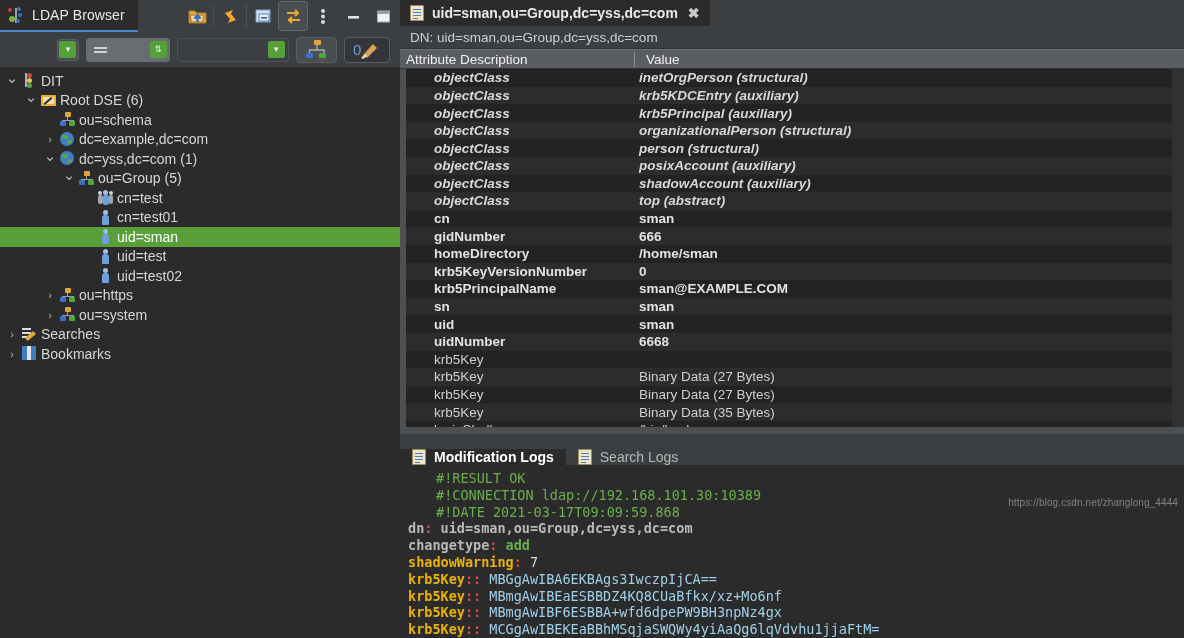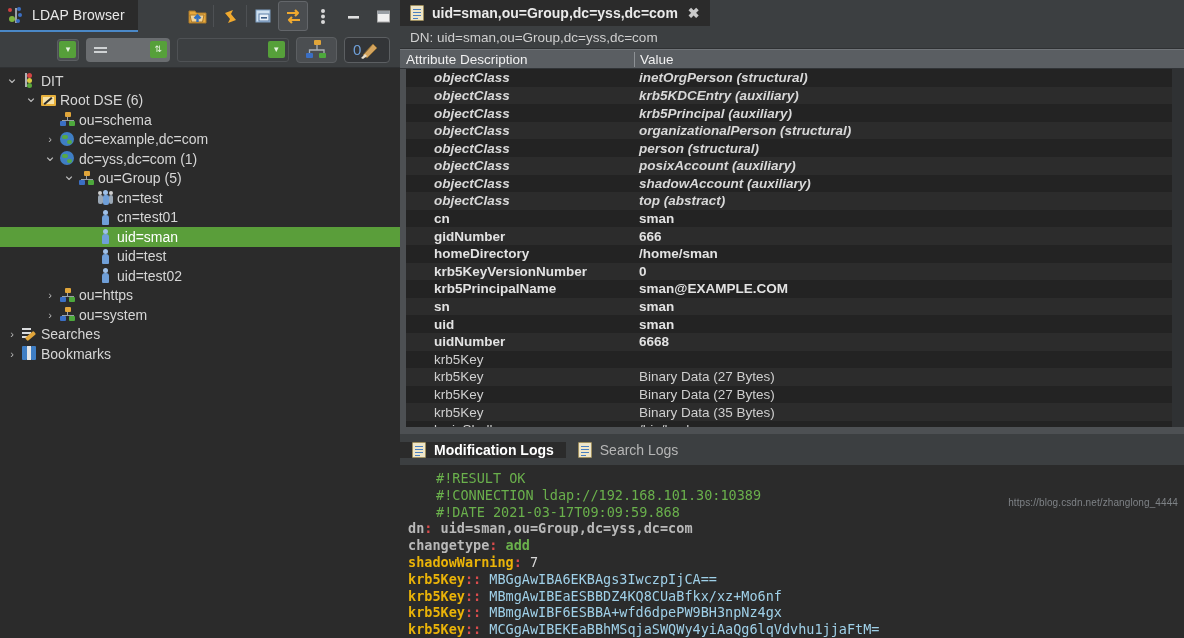--- a/index.html
+++ b/index.html
@@ -172,21 +172,21 @@
     padding: 0 10px; border-bottom: 1px solid #2f3133;
   }
 
   #table-wrap { height: 385px; display: flex; flex-direction: column; background: #1e1e1e; position: relative; }
   #table-head {
     height: 20px; background: #5a5e62; color: #f0f0f0;
     font-size: 13.5px; display: flex; align-items: center;
     border-top: 1px solid #707478; border-bottom: 1px solid #313437;
   }
   #table-head .c1 { width: 234px; padding-left: 6px; }
-  #table-head .c2 { flex:1; padding-left: 5px; border-left: 1px solid #8d9195; }
+  #table-head .c2 { flex:1; padding-left: 11px; border-left: 1px solid #8d9195; }
   #table-body { flex: 1; overflow: hidden; position: relative; }
   .arow { height: 17.6px; display: flex; align-items: center; font-size: 13.5px; }
   .arow .a { width: 234px; padding-left: 34px; overflow: hidden; white-space: nowrap; }
   .arow .v { flex: 1; padding-left: 5px; overflow: hidden; white-space: nowrap; }
   .arow.odd { background: #232323; }
   .arow.even { background: #2c2c2c; }
   .arow.oc { font-style: italic; font-weight: bold; color: #d8d8d8; }
   .arow.bold { font-weight: bold; color: #e2e2e2; }
   .arow.plain { color: #cfcfcf; }
   #vscroll {
@@ -194,21 +194,21 @@
     background: #2f3133;
   }
   #table-left-gutter {
     position: absolute; left: 0; top: 0; width: 6px; height: 100%;
     background: #4d5053;
   }
   #table-bottom-edge { height: 7px; background: #4d5053; }
 
   
   #logs { flex: 1; display: flex; flex-direction: column; background: #2b2b2b; }
-  #log-tabbar { height: 31px; background: #3c3f41; display: flex; align-items: center; }
+  #log-tabbar { height: 31px; background: #3c3f41; display: flex; align-items: flex-end; }
   .log-tab {
     display: flex; align-items: center; gap: 8px; padding: 0 12px; font-size: 14px;
   }
   .log-tab.active { background: #2b2b2b; color: #ffffff; font-weight: bold; }
   .log-tab.inactive { color: #b6b6b6; }
   #log-body {
     flex: 1; padding: 5px 8px 0 8px;
     font-family: "DejaVu Sans Mono", monospace; font-size: 13.5px; line-height: 16.8px;
     overflow: hidden; white-space: nowrap;
   }

